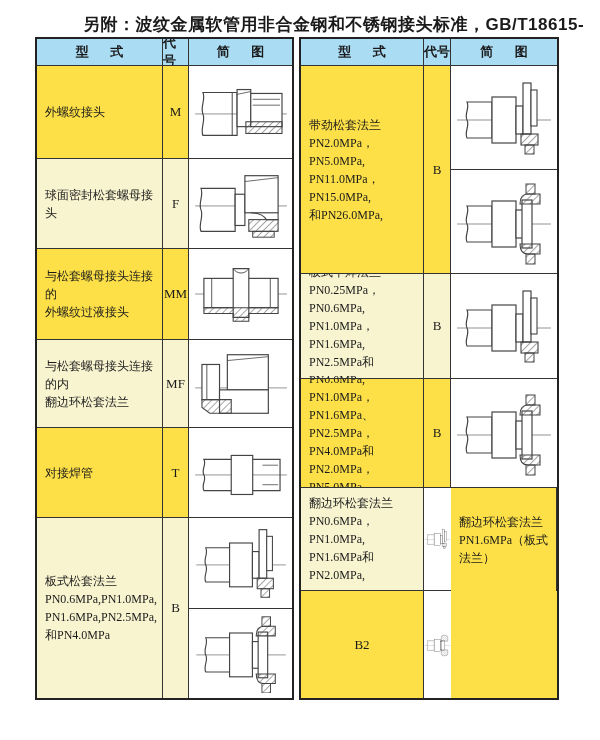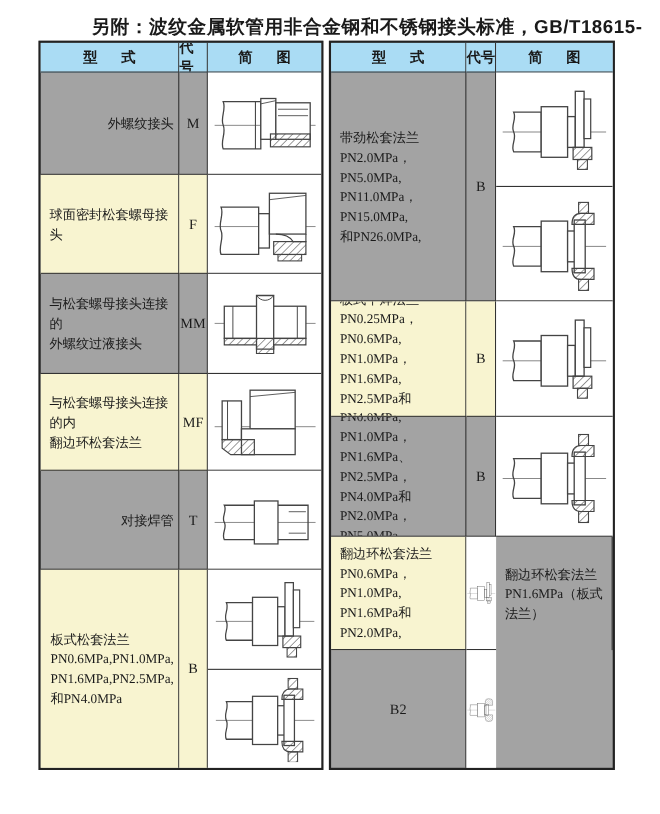--- a/index.html
+++ b/index.html
@@ -2,25 +2,25 @@
 <html><head>
 <meta charset="utf-8">
 <style>
   html,body{margin:0;padding:0;background:#ffffff;}
   body{width:600px;height:740px;position:relative;font-family:"Liberation Sans",sans-serif;color:#1a1a1a;overflow:hidden;}
 
   .page-title{position:absolute;left:35px;top:13px;font-size:17px;font-weight:bold;letter-spacing:.5px;margin-left:48px;}
 
   .tables{position:absolute;left:35px;top:37px;display:flex;gap:5px;}
 
-  .tbl{border:2px solid #222;background:#a3a3a3;display:grid;}
+  .tbl{border:2px solid #222;background:#fde047;display:grid;}
   .tbl-left{grid-template-columns:126px 26px 103px;grid-template-rows:27px 93px 90px 91px 88px 90px 180px;}
   .tbl-right{grid-template-columns:123px 27px 106px;grid-template-rows:27px 208px 105px 109px 103px 107px;}
 
-  .cell{border-right:1px solid #333;border-bottom:1px solid #333;box-sizing:border-box;overflow:hidden;justify-content:flex-end;}
+  .cell{border-right:1px solid #333;border-bottom:1px solid #333;box-sizing:border-box;overflow:hidden;}
   .cell.last-col{border-right:none;}
   .cell.last-row{border-bottom:none;}
 
   .hdr{background:#aadcf4;display:flex;align-items:center;justify-content:center;
        font-size:13px;font-weight:bold;border-bottom:1px solid #333;}
   .hdr.wide{word-spacing:18px;}
 
   .type-cell{display:flex;align-items:center;padding:6px 4px 6px 8px;
              font-size:12px;line-height:18px;font-family:"Liberation Serif",serif;}
   .type-cell .txt{white-space:pre-line;}

